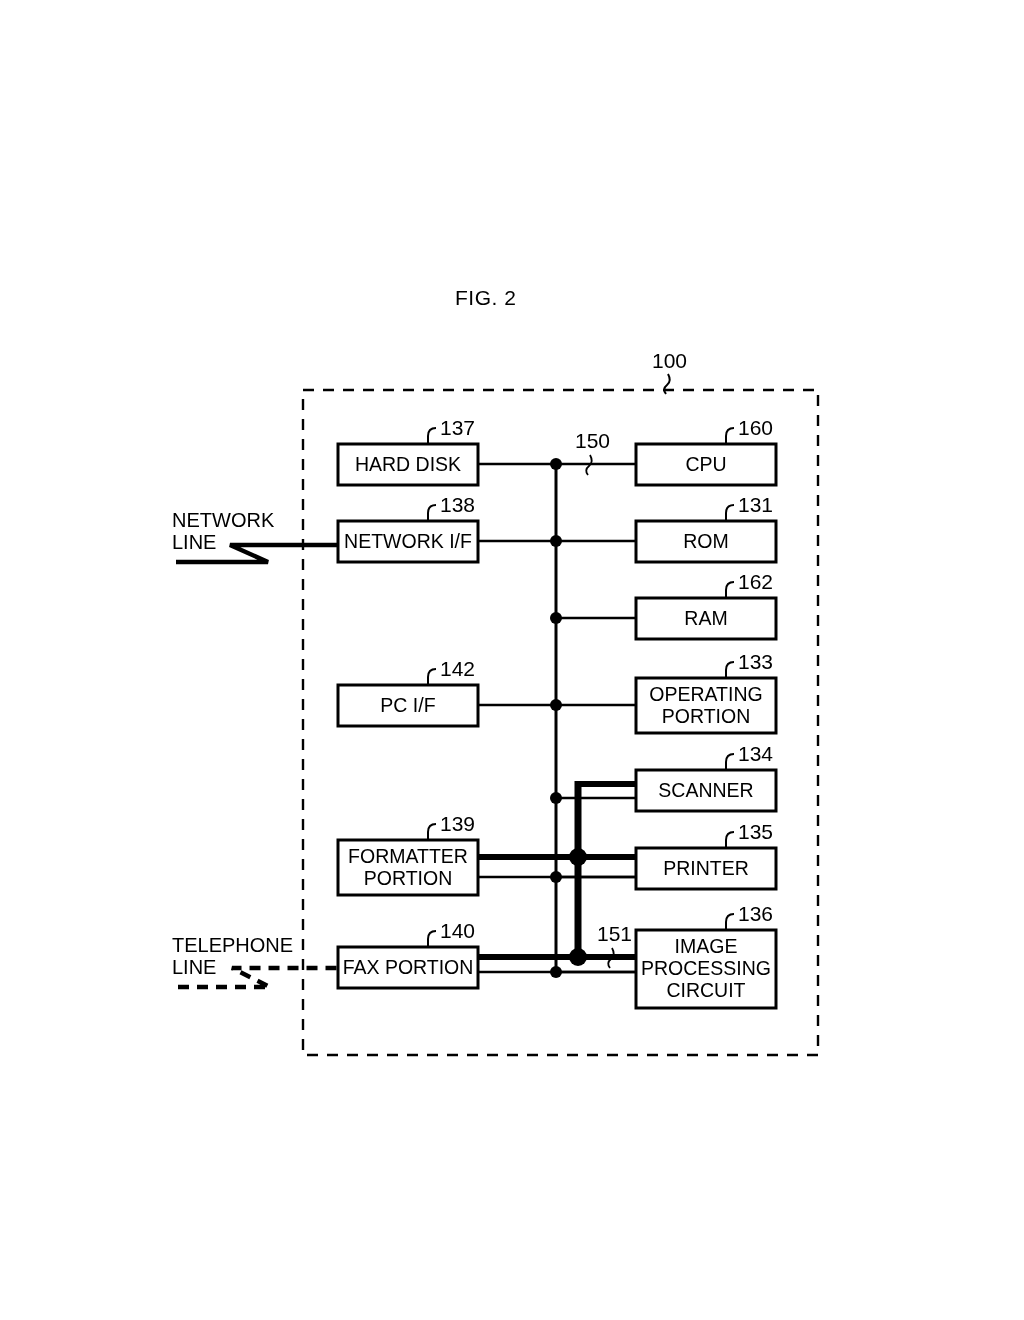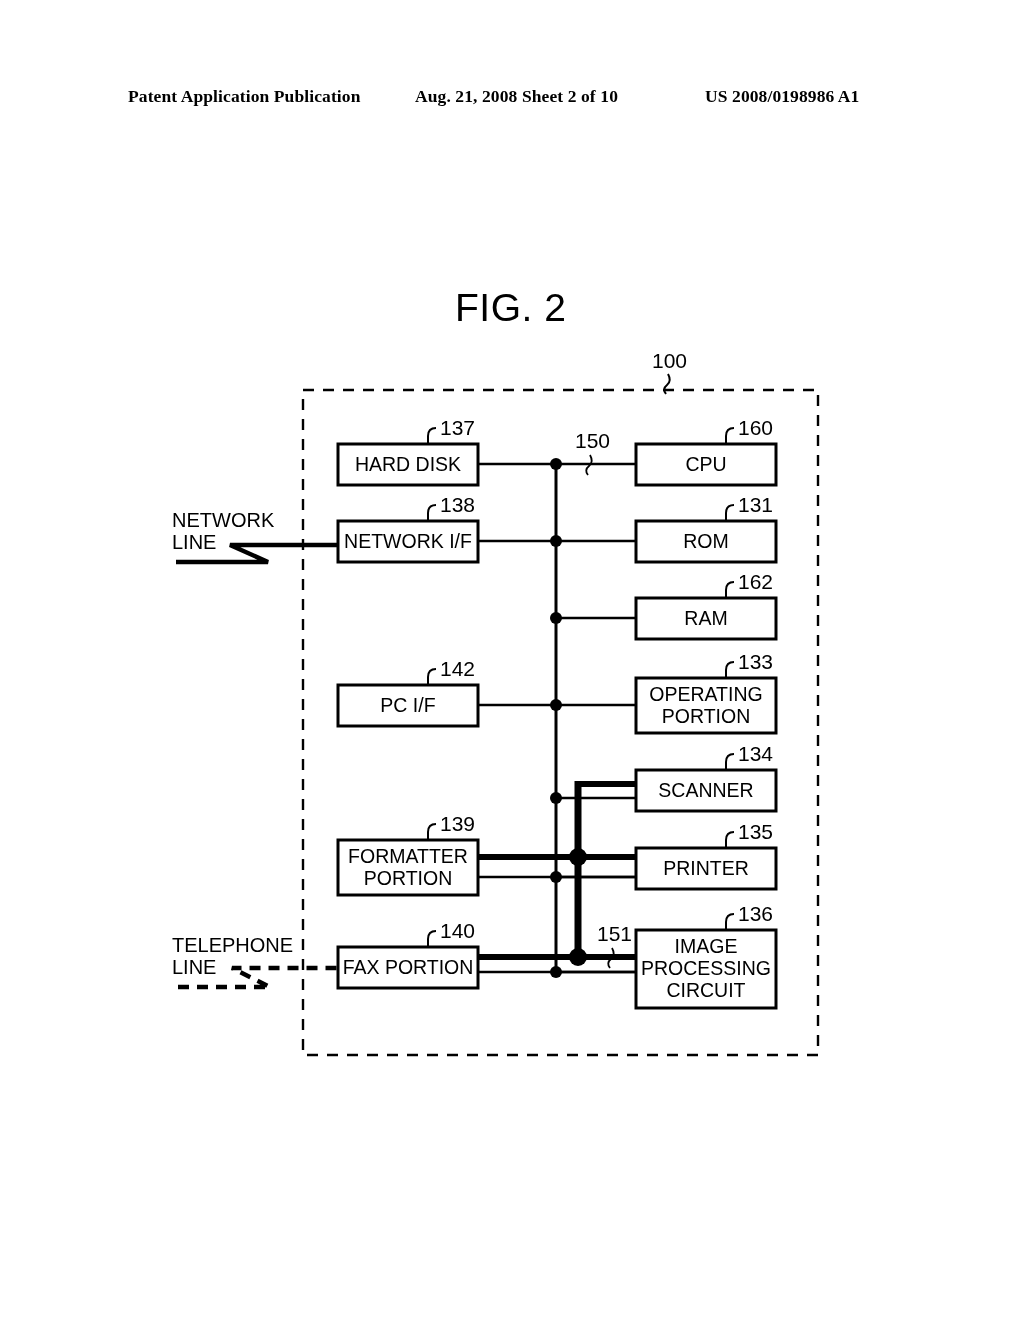--- a/index.html
+++ b/index.html
@@ -48,21 +48,21 @@
   .pub-header .h-right {
     position: absolute;
     left: 705px;
     top: 0;
   }
   
   .fig-title {
     position: absolute;
     left: 455px;
     top: 286px;
-    font-size: 39px;
+    font-size: 21px;
     letter-spacing: 0.5px;
     white-space: nowrap;
   }
   
   #diagram {
     position: absolute;
     left: 0;
     top: 0;
     width: 1024px;
     height: 1320px;
@@ -82,25 +82,20 @@
     font-family: "Liberation Sans", sans-serif;
     font-size: 20px;
     fill: #000;
   }
 </style>
 </head>
 <body>
 
 <div id="page">
 
-  <div class="pub-header">
-    <span class="h-left">Patent Application Publication</span>
-    <span class="h-mid">Aug. 21, 2008  Sheet 2 of 10</span>
-    <span class="h-right">US 2008/0198986 A1</span>
-  </div>
 
   <div class="fig-title">FIG. 2</div>
 
   <svg id="diagram" viewBox="0 0 1024 1320">
 
     <rect x="303" y="390" width="515" height="665" fill="none" stroke="#000" stroke-width="2.4" stroke-dasharray="11,9"></rect>
 
     <text class="ref-num" x="652" y="368">100</text>
     <path d="M668 374 q 4 7 -1 11 q -5 4 -1 9" fill="none" stroke="#000" stroke-width="2"></path>
 

